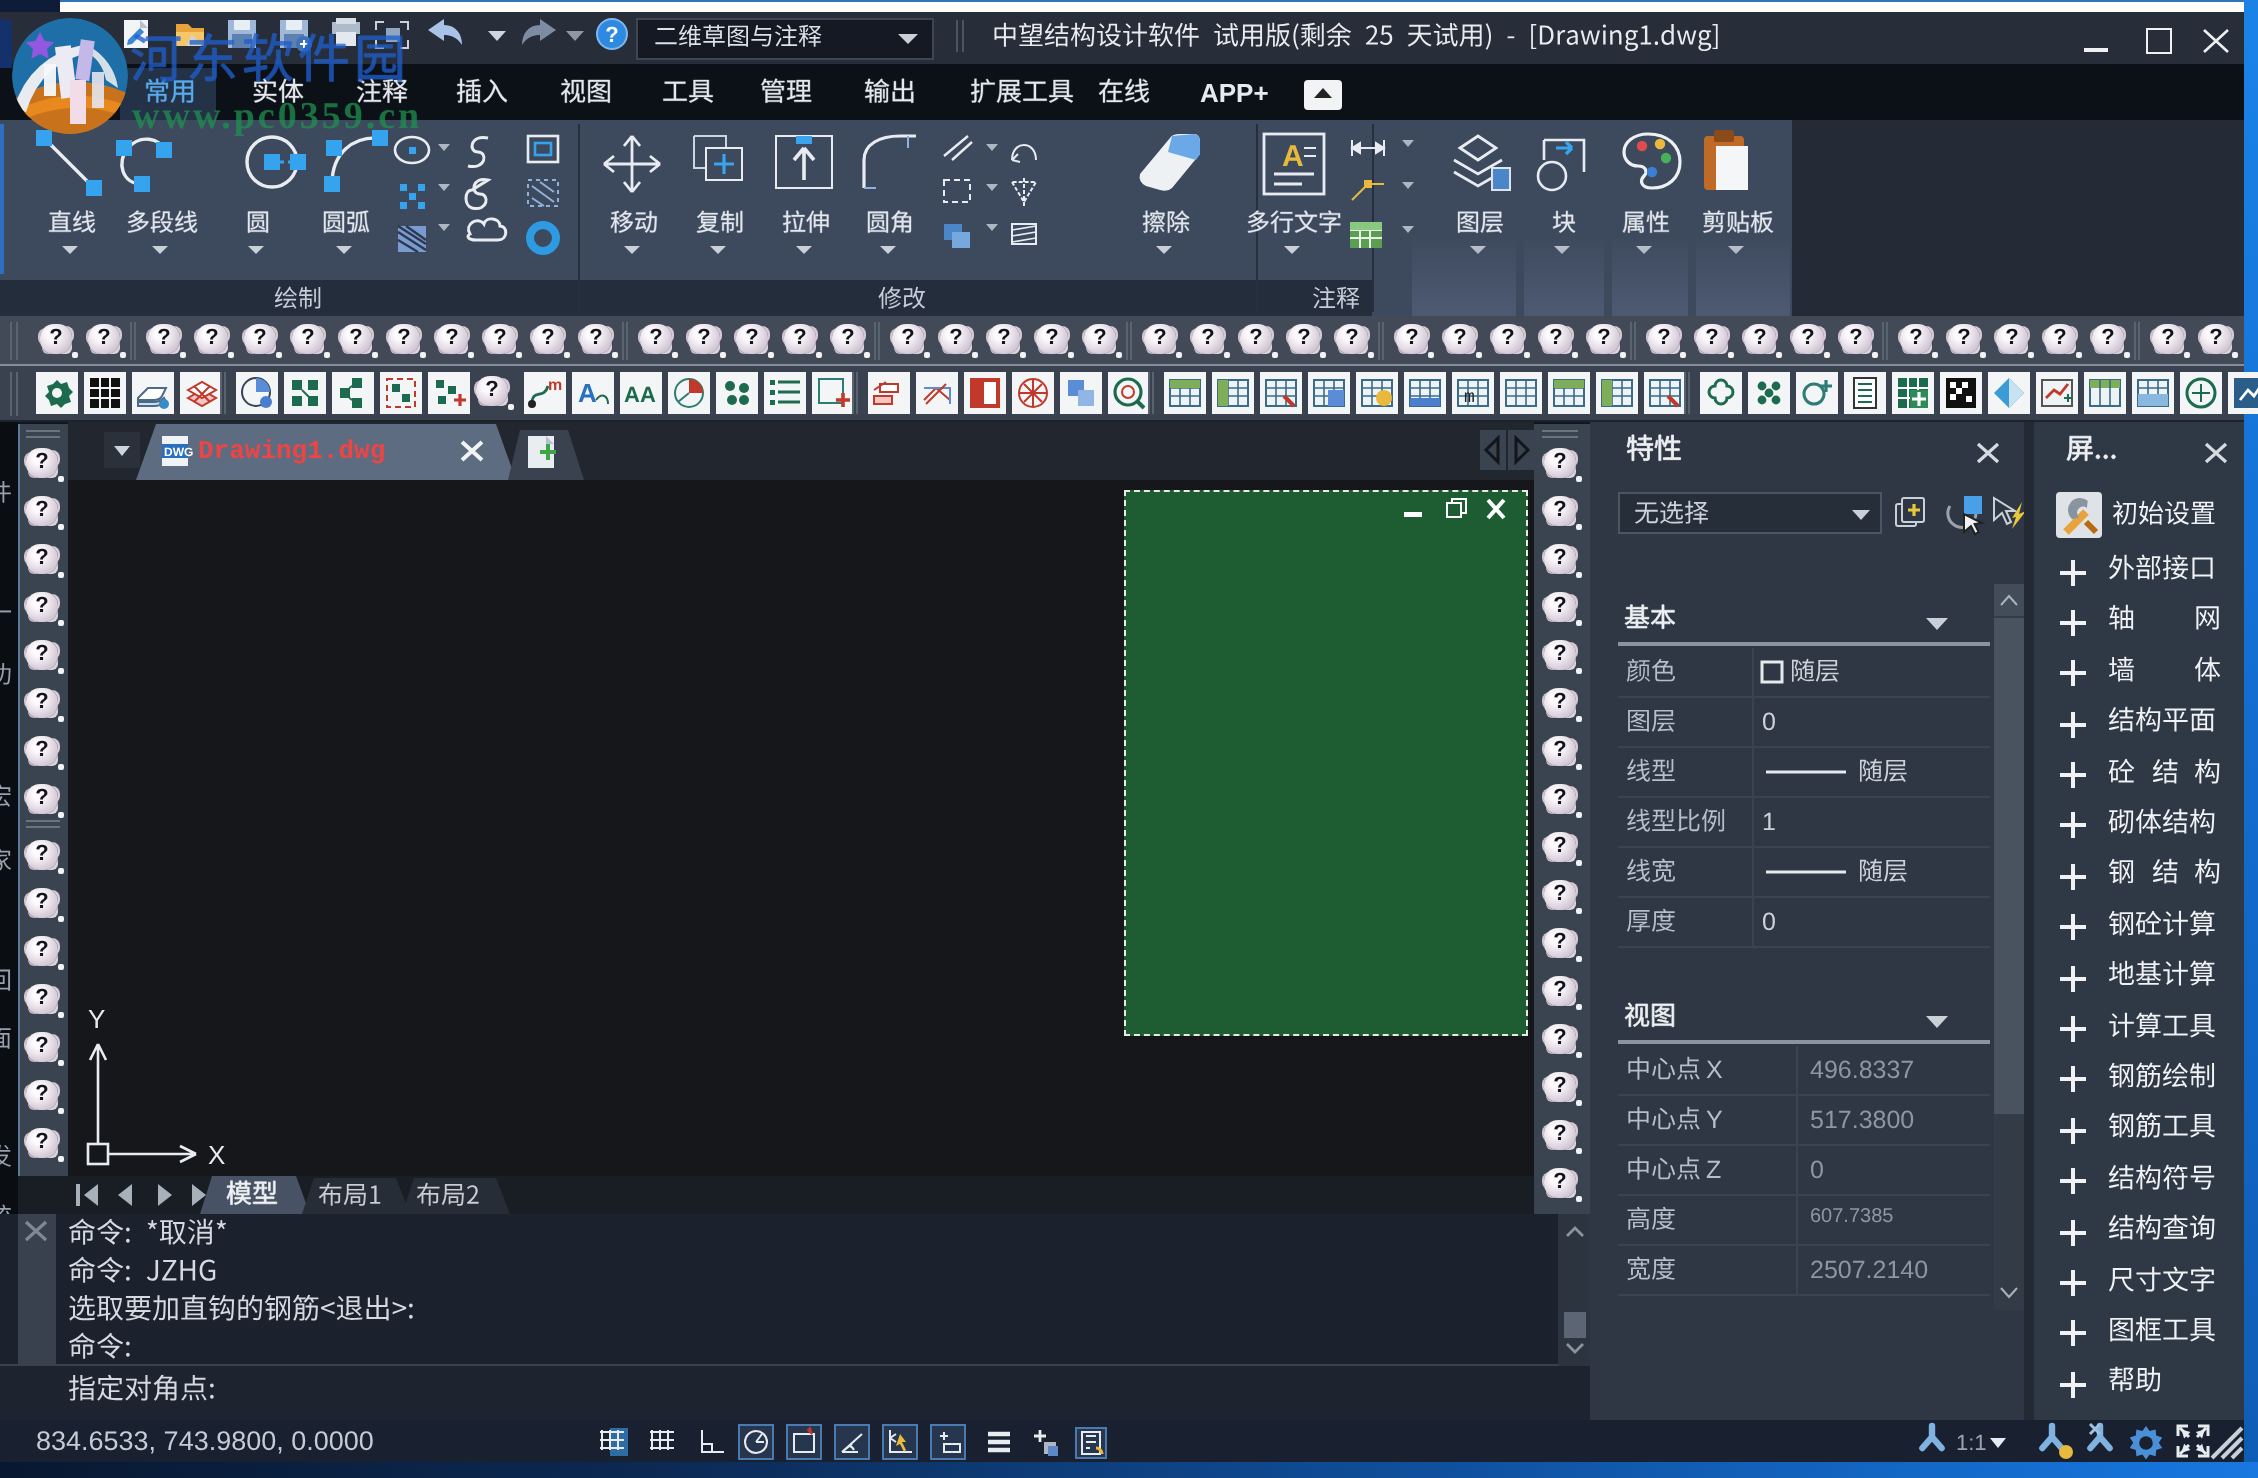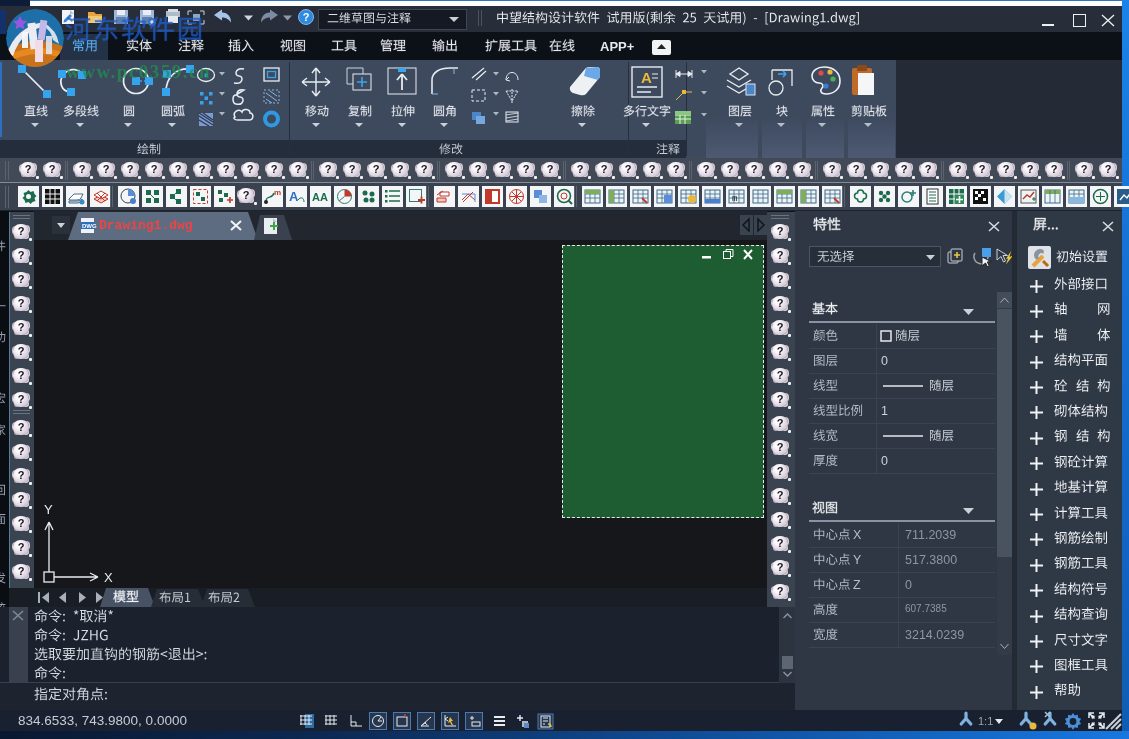--- a/index.html
+++ b/index.html
@@ -1106,21 +1106,21 @@
 <svg class="a" style="left:962px;top:507px" width="13" height="8">
     <path d="M1 1 l5.5 6 5.5-6 z" fill="#c9d0d8"></path>
   </svg>
 <div class="a" style="left:809px;top:520px;width:186px;height:2px;background:#8a93a2"></div>
 <svg style="position:absolute;left:812px;top:528px; fill:#b6bec9" width="40" height="16">
     <use href="#g7" transform="translate(1.0 10.9) scale(0.01250 -0.01250)"></use>
     <use href="#g131" transform="translate(13.5 10.9) scale(0.01250 -0.01250)"></use>
     <use href="#g117" transform="translate(26.0 10.9) scale(0.01250 -0.01250)"></use>
   </svg>
 <div class="a" style="left:853px;top:528px;font-size:12.5px;color:#b6bec9">X</div>
-<div class="a" style="left:905px;top:528px;font-size:12.5px;color:#8d96a3">711.2039</div>
+<div class="a" style="left:905px;top:528px;font-size:12.5px;color:#8d96a3">496.8337</div>
 <div class="a" style="left:809px;top:547px;width:186px;height:1px;background:#3a434f"></div>
 <div class="a" style="left:898px;top:523px;width:1px;height:24px;background:#3a434f"></div>
 <svg style="position:absolute;left:812px;top:553px; fill:#b6bec9" width="40" height="16">
     <use href="#g7" transform="translate(1.0 10.9) scale(0.01250 -0.01250)"></use>
     <use href="#g131" transform="translate(13.5 10.9) scale(0.01250 -0.01250)"></use>
     <use href="#g117" transform="translate(26.0 10.9) scale(0.01250 -0.01250)"></use>
   </svg>
 <div class="a" style="left:853px;top:553px;font-size:12.5px;color:#b6bec9">Y</div>
 <div class="a" style="left:905px;top:553px;font-size:12.5px;color:#8d96a3">517.3800</div>
 <div class="a" style="left:809px;top:572px;width:186px;height:1px;background:#3a434f"></div>
@@ -1138,21 +1138,21 @@
     <use href="#g132" transform="translate(1.0 10.9) scale(0.01250 -0.01250)"></use>
     <use href="#g130" transform="translate(13.5 10.9) scale(0.01250 -0.01250)"></use>
   </svg>
 <div class="a" style="left:905px;top:603px;font-size:10px;color:#8d96a3">607.7385</div>
 <div class="a" style="left:809px;top:622px;width:186px;height:1px;background:#3a434f"></div>
 <div class="a" style="left:898px;top:598px;width:1px;height:24px;background:#3a434f"></div>
 <svg style="position:absolute;left:812px;top:628px; fill:#b6bec9" width="28" height="16">
     <use href="#g128" transform="translate(1.0 10.9) scale(0.01250 -0.01250)"></use>
     <use href="#g130" transform="translate(13.5 10.9) scale(0.01250 -0.01250)"></use>
   </svg>
-<div class="a" style="left:905px;top:628px;font-size:12.5px;color:#8d96a3">3214.0239</div>
+<div class="a" style="left:905px;top:628px;font-size:12.5px;color:#8d96a3">2507.2140</div>
 <div class="a" style="left:809px;top:647px;width:186px;height:1px;background:#3a434f"></div>
 <div class="a" style="left:898px;top:623px;width:1px;height:24px;background:#3a434f"></div>
 <div class="a" style="left:1012px;top:211px;width:5px;height:499px;background:#232a34"></div>
 <div class="a" style="left:1017px;top:211px;width:105px;height:499px;background:#2f3845"></div>
 <svg style="position:absolute;left:1032px;top:217px; stroke:#eef1f4; fill:#eef1f4" width="28" height="18">
     <use href="#g133" transform="translate(1.0 12.2) scale(0.01400 -0.01400)" stroke-width="30"></use>
     <use href="#g35" transform="translate(15.0 12.2) scale(0.01400 -0.01400)" stroke-width="30"></use>
     <use href="#g35" transform="translate(18.9 12.2) scale(0.01400 -0.01400)" stroke-width="30"></use>
     <use href="#g35" transform="translate(22.8 12.2) scale(0.01400 -0.01400)" stroke-width="30"></use>
   </svg>
@@ -1447,21 +1447,21 @@
 <path d="M15 8 l2.2 4.4 4.8 .7 -3.5 3.4 .8 4.8 -4.3 -2.3 -4.3 2.3 .8 -4.8 -3.5 -3.4 4.8 -.7 z" fill="#9458e0"></path>
 </g>
 </svg>
 <svg style="position:absolute;left:64px;top:16px; opacity:0.78; stroke:#1f5ecc; fill:#1f5ecc" width="143" height="33">
     <use href="#g158" transform="translate(1.0 22.6) scale(0.02600 -0.02600)" stroke-width="18"></use>
     <use href="#g159" transform="translate(29.0 22.6) scale(0.02600 -0.02600)" stroke-width="18"></use>
     <use href="#g13" transform="translate(57.0 22.6) scale(0.02600 -0.02600)" stroke-width="18"></use>
     <use href="#g14" transform="translate(85.0 22.6) scale(0.02600 -0.02600)" stroke-width="18"></use>
     <use href="#g160" transform="translate(113.0 22.6) scale(0.02600 -0.02600)" stroke-width="18"></use>
   </svg>
-<div class="a" style="left:66px;top:61px;font:bold 19px 'Liberation Serif';color:#1e9150;opacity:.75;letter-spacing:1.5px">www.pc0359.cn</div>
+<div class="a" style="left:66px;top:48px;font:bold 19px 'Liberation Serif';color:#1e9150;opacity:.75;letter-spacing:1.5px">www.pc0359.cn</div>
 <div class="a" style="left:0;top:10px;width:6px;height:24px;background:#14316b"></div>
 <svg width="0" height="0" style="position:absolute">
     <defs>
       <path id="g0" d="M141 697V616H860V697ZM57 104V20H945V104Z"></path>
       <path id="g1" d="M45 53 59 -18C151 6 274 36 391 66L384 130C258 101 130 70 45 53ZM660 809C687 764 717 705 727 665L795 696C782 734 753 791 723 835ZM61 423C76 430 99 436 222 452C179 387 140 335 121 315C91 278 68 252 46 248C55 230 66 197 69 182C89 194 123 204 366 252C365 267 365 296 367 314L170 279C248 371 324 483 389 596L329 632C309 593 287 553 263 516L133 502C192 589 249 701 292 808L224 838C186 718 116 587 93 553C72 520 55 495 38 492C47 473 58 438 61 423ZM697 396V267H536V396ZM546 835C512 719 441 574 361 481C373 465 391 433 399 416C422 442 444 471 465 502V-81H536V-8H957V62H767V199H919V267H767V396H917V464H767V591H942V659H554C579 711 601 764 619 814ZM697 464H536V591H697ZM697 199V62H536V199Z"></path>
       <path id="g2" d="M244 399H754V311H244ZM244 542H754V456H244ZM172 602V251H459V154H56V86H459V-78H534V86H947V154H534V251H830V602ZM62 766V698H291V621H364V698H634V621H707V698H941V766H707V840H634V766H364V840H291V766Z"></path>
       <path id="g3" d="M375 279C455 262 557 227 613 199L644 250C588 276 487 309 407 325ZM275 152C413 135 586 95 682 61L715 117C618 149 445 188 310 203ZM84 796V-80H156V-38H842V-80H917V796ZM156 29V728H842V29ZM414 708C364 626 278 548 192 497C208 487 234 464 245 452C275 472 306 496 337 523C367 491 404 461 444 434C359 394 263 364 174 346C187 332 203 303 210 285C308 308 413 345 508 396C591 351 686 317 781 296C790 314 809 340 823 353C735 369 647 396 569 432C644 481 707 538 749 606L706 631L695 628H436C451 647 465 666 477 686ZM378 563 385 570H644C608 531 560 496 506 465C455 494 411 527 378 563Z"></path>
       <path id="g4" d="M57 238V166H681V238ZM261 818C236 680 195 491 164 380L227 379H243H807C784 150 758 45 721 15C708 4 694 3 669 3C640 3 562 4 484 11C499 -10 510 -41 512 -64C583 -68 655 -70 691 -68C734 -65 760 -59 786 -33C832 11 859 127 888 413C890 424 891 450 891 450H261C273 504 287 567 300 630H876V702H315L336 810Z"></path>
       <path id="g5" d="M94 774C159 743 242 695 284 662L327 724C284 755 200 800 136 828ZM42 497C105 467 187 420 227 388L269 451C227 482 144 526 83 553ZM71 -18 134 -69C194 24 263 150 316 255L262 305C204 191 125 59 71 -18ZM548 819C582 767 617 697 631 653L704 682C689 726 651 793 616 844ZM334 649V578H597V352H372V281H597V23H302V-49H962V23H675V281H902V352H675V578H938V649Z"></path>
       <path id="g6" d="M60 666C89 621 118 560 130 521L184 543C172 581 141 641 112 685ZM381 695C364 651 332 584 308 544L359 527C385 565 414 623 440 676ZM464 788V721H509C543 653 588 593 642 542C570 497 491 462 414 440V479H284V742C340 750 392 761 435 773L395 831C311 806 163 787 41 776C49 761 57 736 60 720C109 723 162 727 215 733V479H50V414H202C162 314 94 200 32 140C44 121 62 88 69 66C120 123 174 216 215 309V-81H284V325C322 281 366 227 386 199L434 251C412 276 318 374 284 404V414H414V437C427 422 444 396 452 379C534 407 619 446 695 497C765 444 846 404 935 378C944 397 962 426 976 441C894 461 817 494 752 538C831 600 899 677 942 767L897 791L884 788ZM839 721C802 668 753 620 696 579C647 620 606 668 575 721ZM656 409V320H474V252H656V149H434V82H656V-81H731V82H951V149H731V252H909V320H731V409Z"></path>

